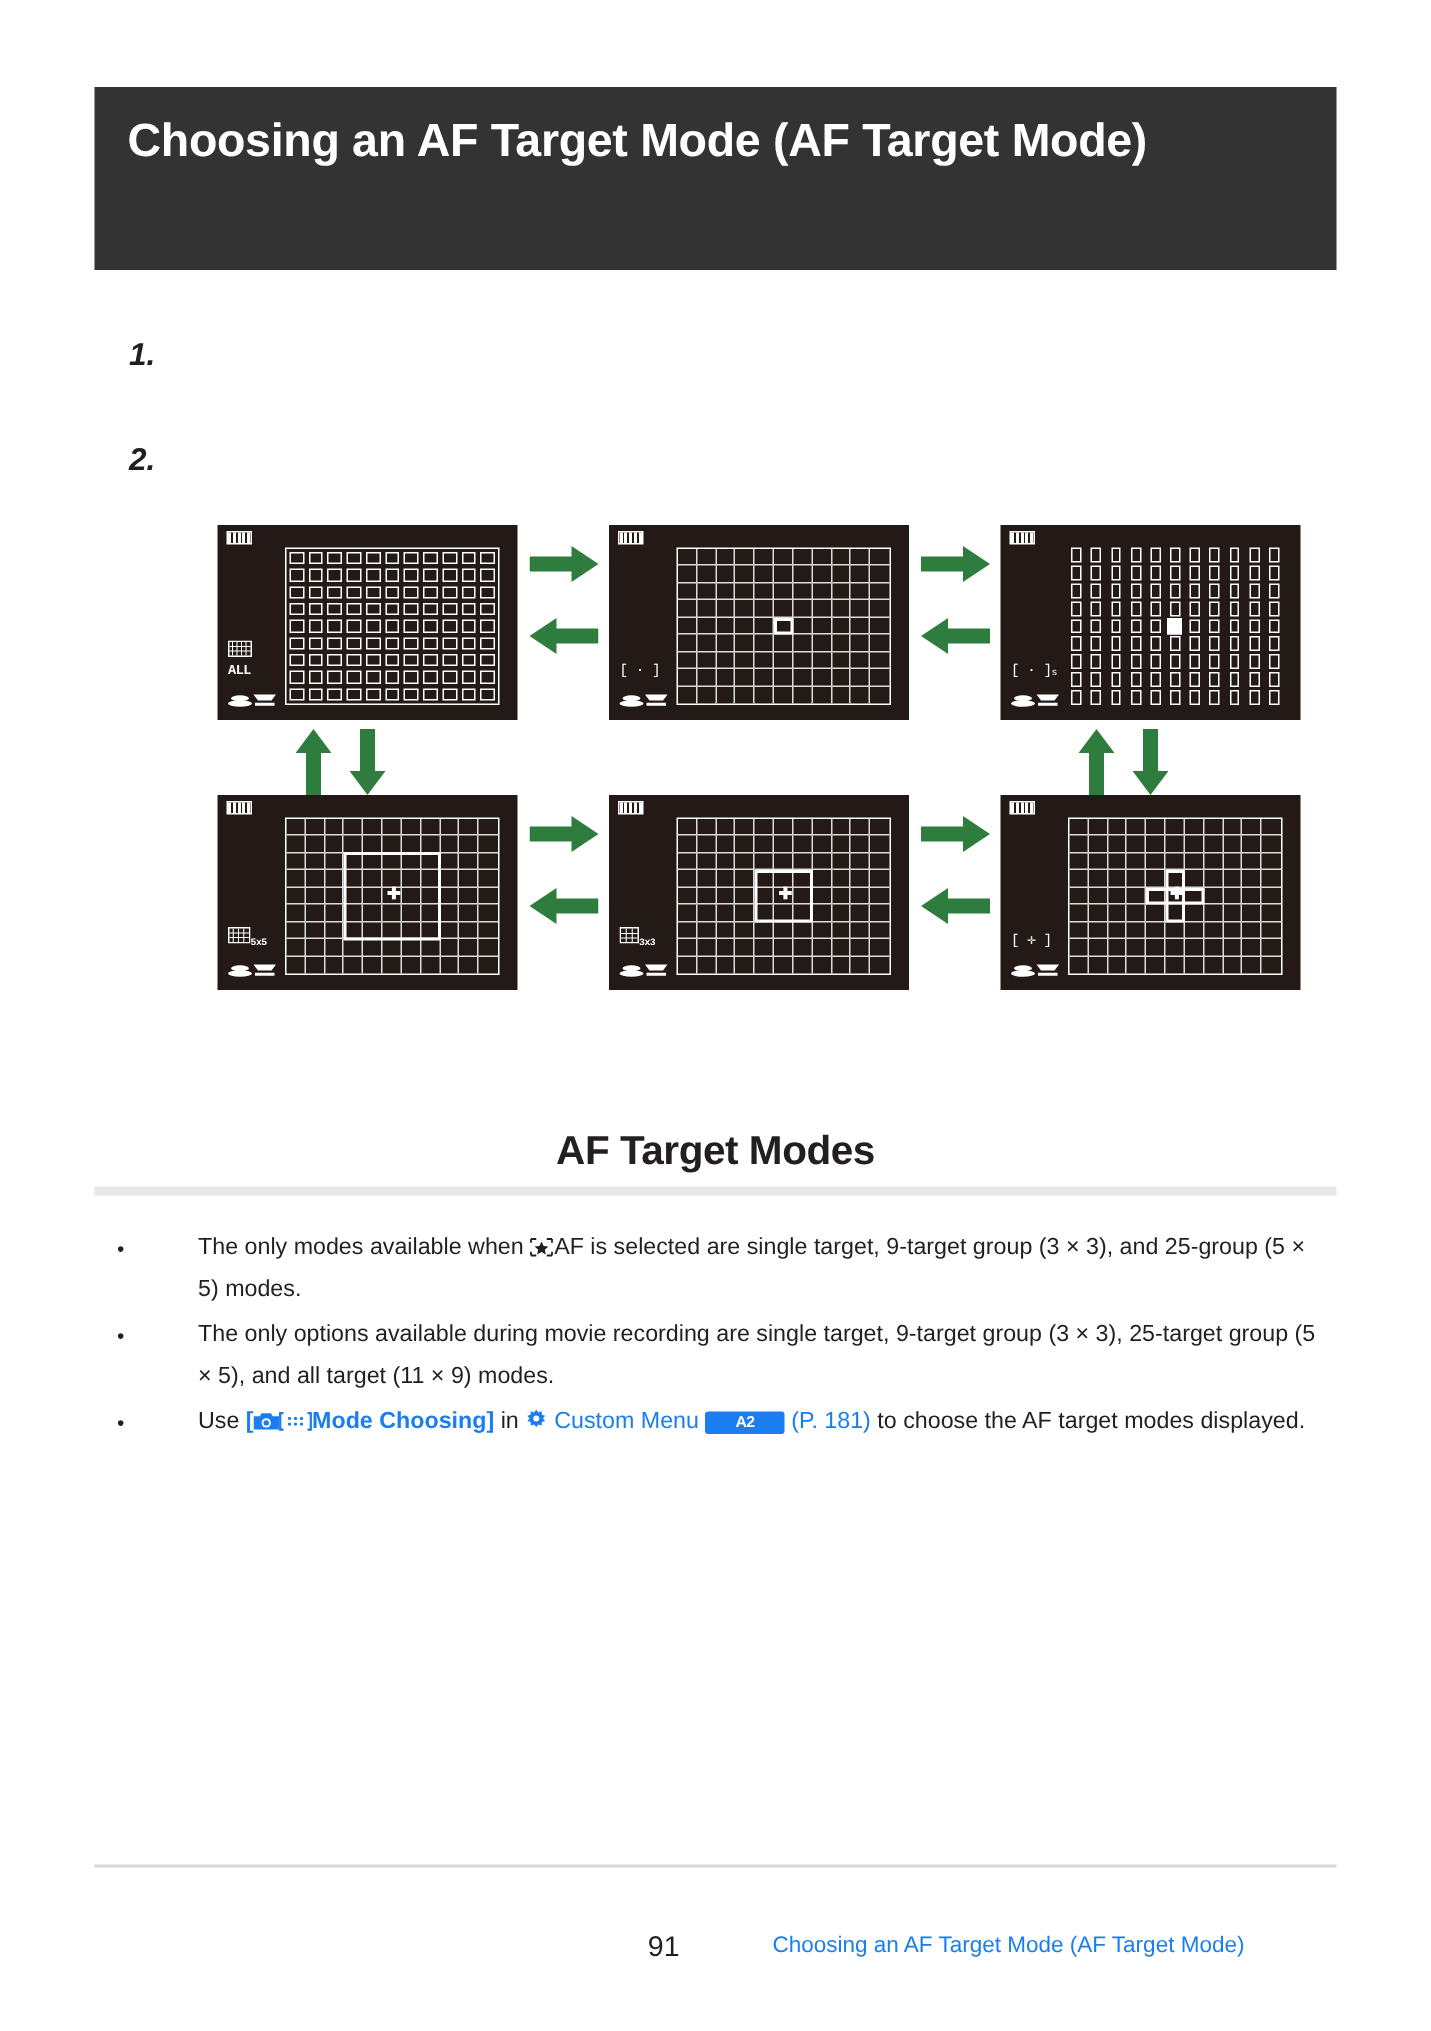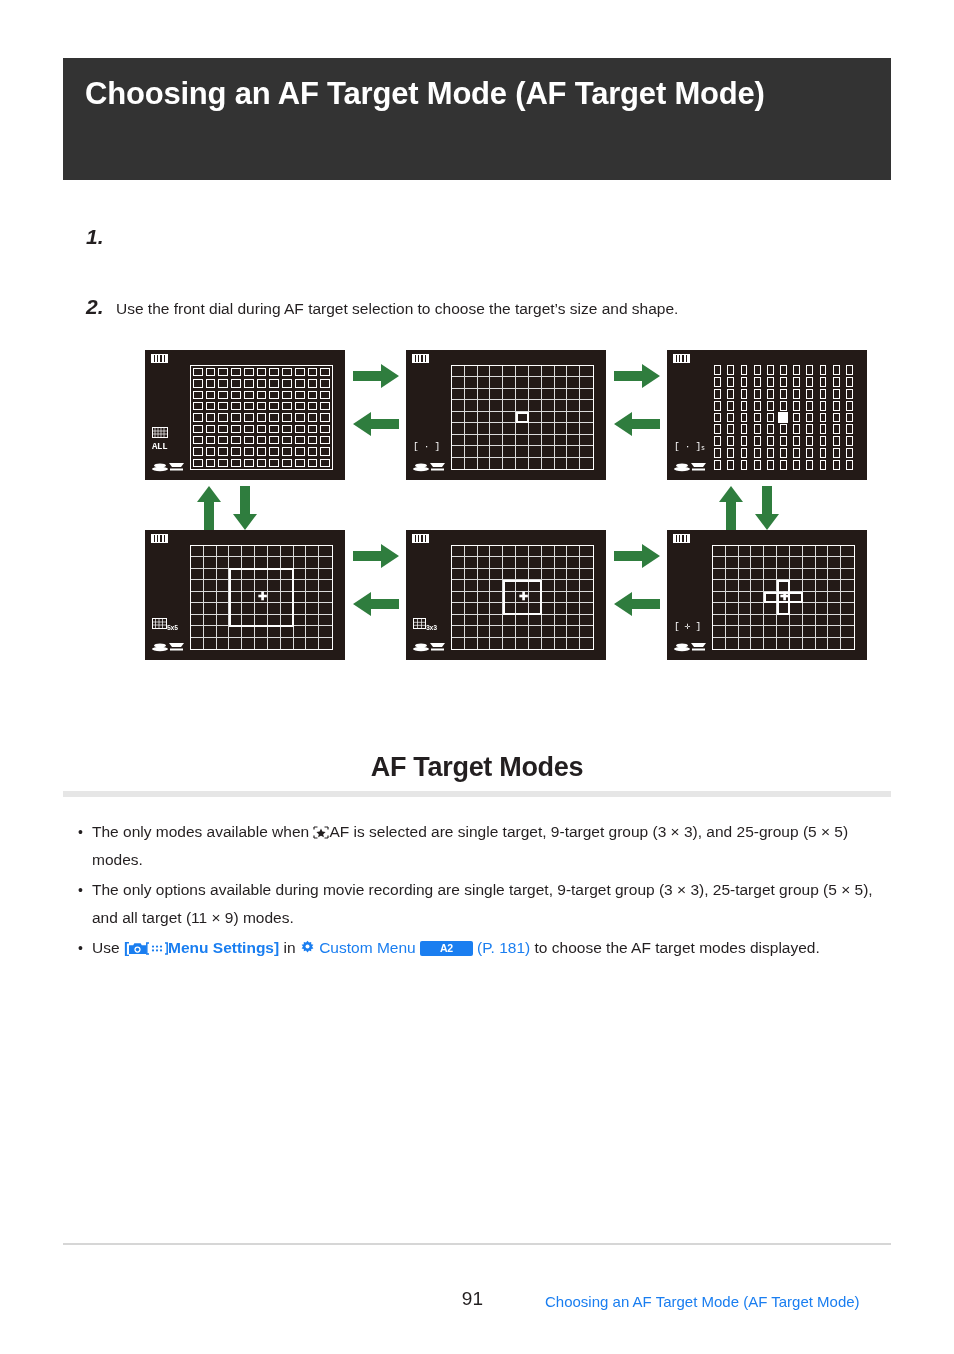--- a/index.html
+++ b/index.html
@@ -207,20 +207,21 @@
   .bullet .dot {
     flex: 0 0 14px;
     font-size: 14px;
     line-height: 28px;
     color: #231f20;
   }
   .bullet .btext {
     font-size: 15.5px;
     line-height: 28px;
     color: #231f20;
+    margin-left: 40px;
   }
   .blue { color: #1a7ef0; }
   .blue-b { color: #1a7ef0; font-weight: bold; }
   .badge-a2 {
     display: inline-block;
     background: #1a7ef0;
     color: #ffffff;
     font-size: 10.5px;
     font-weight: bold;
     line-height: 13px;
@@ -235,25 +236,25 @@
   .footer-rule {
     position: absolute;
     left: 63px;
     top: 1243px;
     width: 828px;
     height: 1.5px;
     background: #d6d6d6;
   }
   .footer {
     position: absolute;
-    left: 77px;
+    left: 47px;
     top: 1288px;
     width: 828px;
     display: flex;
-    align-items: flex-end;
+    align-items: flex-start;
   }
   .footer .pageno {
     width: 406px;
     text-align: right;
     font-size: 19px;
     color: #231f20;
   }
   .footer .ftitle {
     margin-left: 62px;
     font-size: 15px;
@@ -266,21 +267,20 @@
 <div class="title-bar">
   <h1>Choosing an AF Target Mode (AF Target Mode)</h1>
 </div>
 
 <div class="step" id="step1">
   <span class="step-num">1.</span>
 </div>
 
 <div class="step" id="step2">
   <span class="step-num">2.</span>
-  <span class="step-text">Use the front dial during AF target selection to choose the target’s size and shape.</span>
 </div>
 
 <div class="diagram">
 
   <div class="screen" style="left:0px; top:0px;">
     <div class="battery"></div>
     <div class="mode-label">
       <svg width="16" height="11" viewBox="0 0 16 11">
         <rect x="0.5" y="0.5" width="15" height="10" fill="none" stroke="#fff" stroke-width="1"></rect>
         <path d="M3 1 V10 M6 1 V10 M9 1 V10 M12 1 V10 M1 4 H15 M1 7 H15" stroke="#fff" stroke-width="0.7"></path>
@@ -1094,21 +1094,21 @@
         <circle cx="8.5" cy="7.6" r="3.1" fill="#ffffff"></circle>
         <circle cx="8.5" cy="7.6" r="1.8" fill="#1a7ef0"></circle>
       </svg><svg class="ico" width="22" height="13" viewBox="0 0 22 13">
         <path d="M3 1 H0.8 V12 H3 M19 1 H21.2 V12 H19" stroke="#1a7ef0" stroke-width="1.5" fill="none"></path>
         <circle cx="7" cy="4.6" r="1.1" fill="#1a7ef0"></circle>
           <circle cx="11" cy="4.6" r="1.1" fill="#1a7ef0"></circle>
           <circle cx="15" cy="4.6" r="1.1" fill="#1a7ef0"></circle>
         <circle cx="7" cy="8.4" r="1.1" fill="#1a7ef0"></circle>
           <circle cx="11" cy="8.4" r="1.1" fill="#1a7ef0"></circle>
           <circle cx="15" cy="8.4" r="1.1" fill="#1a7ef0"></circle>
-      </svg><span class="blue-b">Menu Settings]</span>
+      </svg><span class="blue-b">Mode Choosing]</span>
       <span>in</span>
       <svg class="ico" width="15" height="15" viewBox="0 0 15 15">
         <path d="M7.5 0.8 L9 2.6 L11.2 1.9 L11.2 4.2 L13.4 4.8 L12 6.6 L13.4 8.4 L11.2 9 L11.2 11.3 L9 10.6 L7.5 12.4 L6 10.6 L3.8 11.3 L3.8 9 L1.6 8.4 L3 6.6 L1.6 4.8 L3.8 4.2 L3.8 1.9 L6 2.6 Z" fill="#1a7ef0"></path>
         <circle cx="7.5" cy="6.6" r="2" fill="#ffffff"></circle>
       </svg>
       <span class="blue">Custom Menu</span>
       <span class="badge-a2">A2</span>
       <span class="blue">(P. 181)</span>
       <span>to choose the AF target modes displayed.</span>
     </span>

